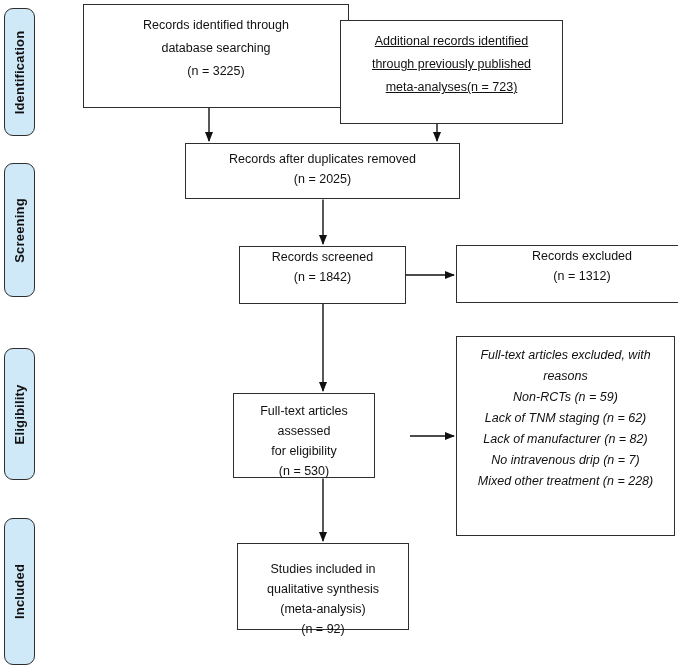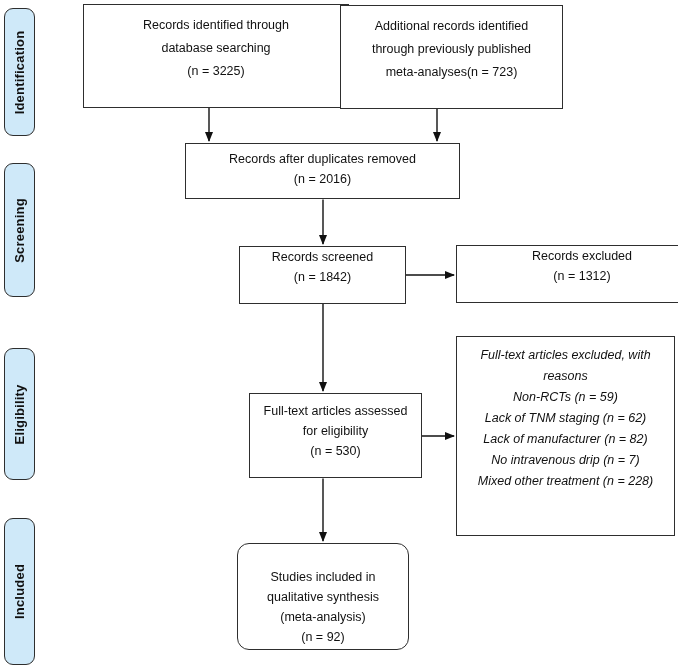--- a/index.html
+++ b/index.html
@@ -38,27 +38,27 @@
     background:#ffffff;
     border:1.6px solid var(--box-border,#2e2e2e);
     text-align:center;
     white-space:pre-line;
     font-size:12.5px;
     line-height:20px;
     color:var(--text,#111111);
   }
   .flow-box.roomy{ line-height:23px; padding-top:9px; }
   #box-identified      { left:83px;  top:4px;   width:266px; height:104px; }
-  #box-additional      { left:340px; top:5px;   width:223px; height:104px; }
+  #box-additional      { left:340px; top:20px;   width:223px; height:104px;text-decoration:underline; }
   #box-dedup           { left:185px; top:143px; width:275px; height:56px;  padding-top:5px; }
   #box-screened        { left:239px; top:246px; width:167px; height:58px;  padding-top:0; }
   #box-excluded        { left:456px; top:245px; width:252px; height:58px;  }
-  #box-assessed        { left:249px; top:393px; width:173px; height:85px;  padding-top:7px; }
+  #box-assessed        { left:233px; top:393px; width:142px; height:85px;  padding-top:7px; }
   #box-ft-excluded     { left:456px; top:336px; width:219px; height:200px; padding-top:8px; line-height:21px;font-style:italic; }
-  #box-included        { left:237px; top:543px; width:172px; height:107px; padding-top:23px;border-radius:12px; }
+  #box-included        { left:237px; top:543px; width:172px; height:87px; padding-top:15px; }
   .stage{
     position:absolute;
     background:var(--stage-fill,#cfe9f9);
     border:1.8px solid var(--stage-border,#2e2e2e);
     border-radius:9px;
     display:flex;
     align-items:center;
     justify-content:center;
   }
   .stage .stage-label{
@@ -107,21 +107,21 @@
     <span class="stage-label">Included</span>
   </div>
 
   <div class="flow-box roomy" id="box-identified">Records identified through
 database searching
 (n = 3225)</div>
   <div class="flow-box roomy" id="box-additional">Additional records identified
 through previously published
 meta-analyses(n = 723)</div>
   <div class="flow-box" id="box-dedup">Records after duplicates removed
-(n = 2016)</div>
+(n = 2025)</div>
   <div class="flow-box" id="box-screened">Records screened
 (n = 1842)</div>
   <div class="flow-box" id="box-excluded">Records excluded
 (n = 1312)</div>
   <div class="flow-box" id="box-assessed">Full-text articles assessed
 for eligibility
 (n = 530)</div>
   <div class="flow-box" id="box-ft-excluded">Full-text articles excluded, with
 reasons
 Non-RCTs (n = 59)

